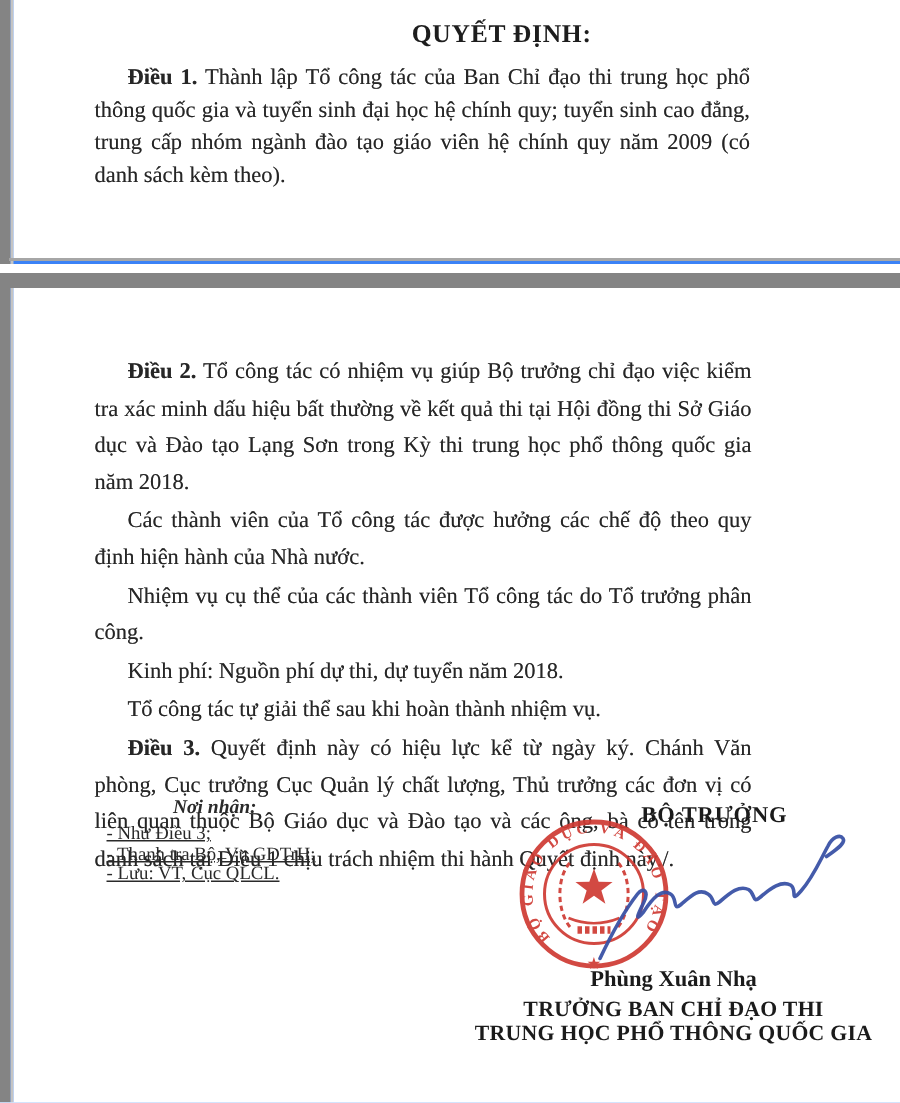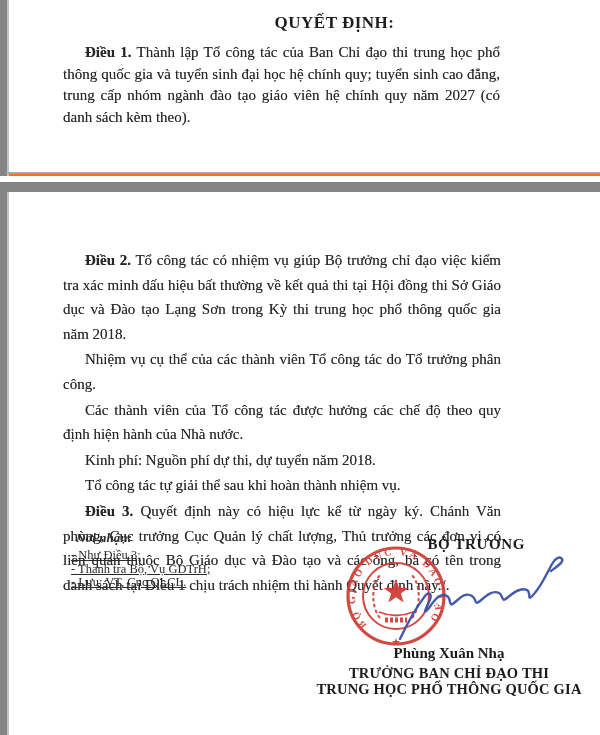--- a/index.html
+++ b/index.html
@@ -1,17 +1,17 @@
 <!DOCTYPE html>
 <html><head>
 <meta charset="utf-8">
 <style>
   html,body{margin:0;padding:0;background:#ffffff;}
   .canvas{
-    position:relative;width:600px;height:735px;background:#f97316;overflow:hidden;
+    position:relative;width:600px;height:735px;background:#3b82f6;overflow:hidden;
     font-family:"Liberation Serif","DejaVu Serif",serif;color:#262626;
   }
   
   .scan-strip{position:absolute;left:0;top:0;width:7px;height:735px;background:#848484;}
   .scan-strip-edge{position:absolute;left:7px;top:0;width:2px;height:735px;background:#c4c4c4;}
   .edge-line{position:absolute;left:6px;top:172px;width:594px;height:2px;background:#a6a6a6;}
   .gap-white{position:absolute;left:0;top:176px;width:600px;height:6px;background:#ffffff;}
   .gap-gray{position:absolute;left:0;top:182px;width:600px;height:10px;background:#848484;}
 
   .page{position:absolute;left:9px;width:591px;background:#ffffff;}
@@ -20,26 +20,26 @@
 
   .doc-title{
     margin:13px 0 0;position:relative;left:30px;text-align:center;
     font-weight:bold;font-size:17px;letter-spacing:.5px;color:#1d1d1d;
   }
   .para{
     margin:0 0 1px 54px;width:438px;text-align:justify;text-indent:22px;
     font-size:15px;color:#262626;text-shadow:0 0 .4px rgba(0,0,0,.45);
   }
   .page1 .para{margin-top:9px;width:437px;line-height:21.5px;}
-  .page2 .body-flow{padding-top:56px;}
+  .page2 .body-flow{padding-top:44px;}
   .page2 .para{line-height:24.6px;}
   .art-label{font-weight:bold;}
 
   .recipients{position:absolute;left:62px;top:338px;font-size:12.5px;color:#2a2a2a;}
-  .recipients-heading{font-weight:bold;font-style:italic;font-size:13px;margin:0 0 3px 5px;}
+  .recipients-heading{font-weight:bold;font-style:italic;font-size:13px;margin:0 0 3px 5px;text-align:center;}
   .recipient-item{line-height:13.6px;white-space:nowrap;text-decoration:underline;}
 
   .minister-title{
     position:absolute;left:376px;top:344px;width:140px;text-align:right;
     font-weight:bold;font-size:15px;letter-spacing:.6px;color:#1b1b1b;z-index:3;
   }
   .seal-sig{position:absolute;left:325px;top:350px;width:250px;height:130px;z-index:2;}
 
   .signer{position:absolute;left:240px;top:453px;width:400px;text-align:center;color:#1b1b1b;z-index:4;}
   .signer-name{font-weight:bold;font-size:15px;margin:0 0 3px;}
@@ -48,32 +48,32 @@
 </head>
 <body>
 
 <div class="canvas">
 
   <div class="scan-strip"></div>
   <div class="scan-strip-edge"></div>
 
   <div class="page page1">
     <div class="doc-title">QUYẾT ĐỊNH:</div>
-    <p class="para"><span class="art-label">Điều 1.</span> <span>Thành lập Tổ công tác của Ban Chỉ đạo thi trung học phổ thông quốc gia và tuyển sinh đại học hệ chính quy; tuyển sinh cao đẳng, trung cấp nhóm ngành đào tạo giáo viên hệ chính quy năm 2027 (có danh sách kèm theo).</span></p>
+    <p class="para"><span class="art-label">Điều 1.</span> <span>Thành lập Tổ công tác của Ban Chỉ đạo thi trung học phổ thông quốc gia và tuyển sinh đại học hệ chính quy; tuyển sinh cao đẳng, trung cấp nhóm ngành đào tạo giáo viên hệ chính quy năm 2009 (có danh sách kèm theo).</span></p>
   </div>
 
   <div class="edge-line"></div>
   <div class="gap-white"></div>
   <div class="gap-gray"></div>
 
   <div class="page page2">
     <div class="body-flow">
       <p class="para"><span class="art-label">Điều 2.</span> <span>Tổ công tác có nhiệm vụ giúp Bộ trưởng chỉ đạo việc kiểm tra xác minh dấu hiệu bất thường về kết quả thi tại Hội đồng thi Sở Giáo dục và Đào tạo Lạng Sơn trong Kỳ thi trung học phổ thông quốc gia năm 2018.</span></p>
+      <p class="para">Các thành viên của Tổ công tác được hưởng các chế độ theo quy định hiện hành của Nhà nước.</p>
       <p class="para">Nhiệm vụ cụ thể của các thành viên Tổ công tác do Tổ trưởng phân công.</p>
-      <p class="para">Các thành viên của Tổ công tác được hưởng các chế độ theo quy định hiện hành của Nhà nước.</p>
       <p class="para">Kinh phí: Nguồn phí dự thi, dự tuyển năm 2018.</p>
       <p class="para">Tổ công tác tự giải thể sau khi hoàn thành nhiệm vụ.</p>
       <p class="para"><span class="art-label">Điều 3.</span> <span>Quyết định này có hiệu lực kể từ ngày ký. Chánh Văn phòng, Cục trưởng Cục Quản lý chất lượng, Thủ trưởng các đơn vị có liên quan thuộc Bộ Giáo dục và Đào tạo và các ông, bà có tên trong danh sách tại Điều 1 chịu trách nhiệm thi hành Quyết định này./.</span></p>
     </div>
 
     <div class="recipients">
       <div class="recipients-heading">Nơi nhận:</div>
       <div class="recipient-item">- Như Điều 3;</div>
       <div class="recipient-item">- Thanh tra Bộ, Vụ GDTrH;</div>
       <div class="recipient-item">- Lưu: VT, Cục QLCL.</div>

